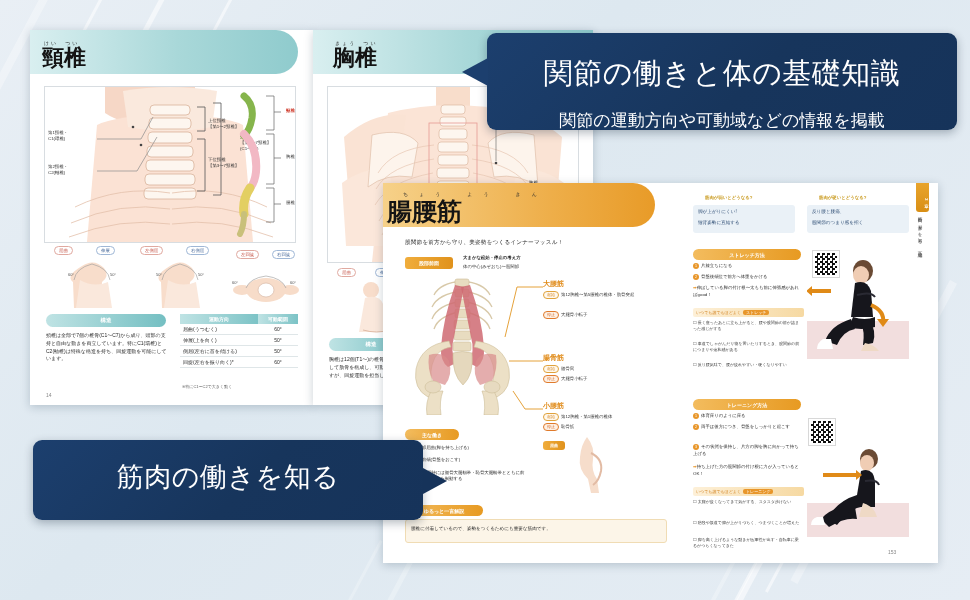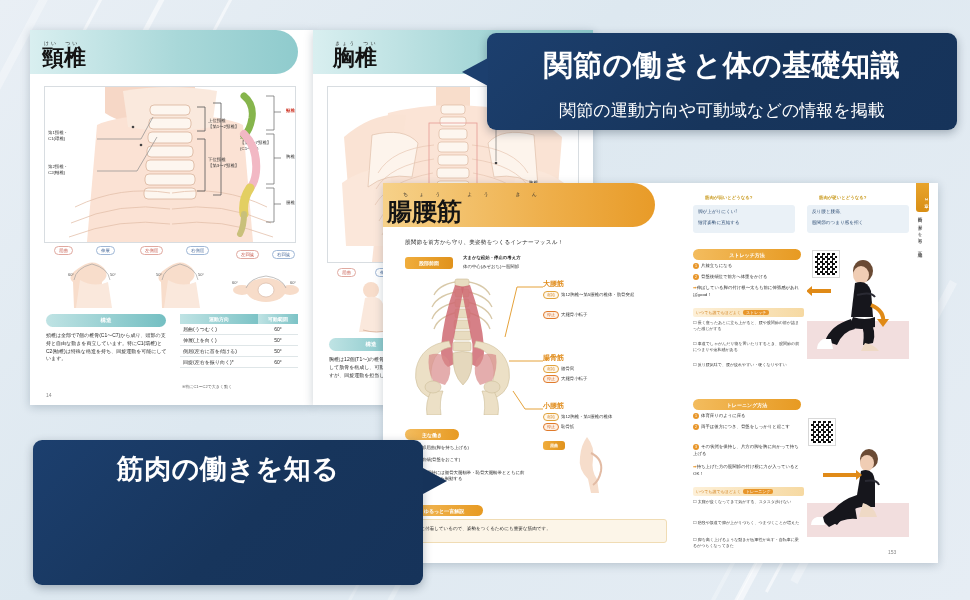--- a/index.html
+++ b/index.html
@@ -79,23 +79,23 @@
      border-left:6px solid #e08a17;border-top:5px solid transparent;
      border-bottom:5px solid transparent;}
   .sidetab{position:absolute;background:linear-gradient(180deg,#e8a42c,#d98f15);
      border-radius:0 0 3px 3px;color:#fff;font-size:4.4px;font-weight:bold;
      writing-mode:vertical-rl;text-align:center;padding-top:3px;}
   .sidetab-text{position:absolute;writing-mode:vertical-rl;font-size:4.6px;
      color:#4a4a4a;letter-spacing:1px;line-height:1.2;}
   
   .banner{position:absolute;background:linear-gradient(135deg,#1c3f6e 0%,#17355c 55%,#16335a 100%);
      border-radius:9px;box-shadow:0 3px 10px rgba(10,25,45,.3);}
-  .banner h2{margin:4px;color:#fff;font-weight:bold;text-align:center;
+  .banner h2{margin:12px;color:#fff;font-weight:normal;text-align:center;
      line-height:1.1;letter-spacing:.5px;}
-  .banner p{margin:9px;color:#fff;text-align:center;line-height:1.35;}
+  .banner p{margin:9px;color:#fff;text-align:center;line-height:1.35;font-family:Liberation Mono, monospace;}
   .tail{position:absolute;width:0;height:0;}
 </style>
 </head>
 <body>
 
 <div id="bg">
 
   <div class="stripe" style="left:10px;top:-30px;width:3px;height:260px;"></div>
   <div class="stripe" style="left:60px;top:-40px;width:8px;height:240px;opacity:.6"></div>
   <div class="stripe" style="left:120px;top:-40px;width:3px;height:160px;"></div>
@@ -550,16 +550,16 @@
 
   <div class="pgnum" style="left:505px;top:366px;">153</div>
 </div>
 
 <div class="banner" style="left:487px;top:33px;width:470px;height:97px;">
   <h2 style="font-size:29px;padding-top:13px;">関節の働きと体の基礎知識</h2>
   <p style="font-size:17px;padding-top:9px;">関節の運動方向や可動域などの情報を掲載</p>
 </div>
 <div class="tail" style="left:462px;top:58px;border-top:14px solid transparent;border-bottom:14px solid transparent;border-right:26px solid #1c3f6e;"></div>
 
-<div class="banner" style="left:33px;top:440px;width:390px;height:145px;">
+<div class="banner" style="left:33px;top:440px;width:390px;height:80px;">
   <h2 style="font-size:27px;padding-top:11px;">筋肉の働きを知る</h2>
 </div>
 <div class="tail" style="left:423px;top:468px;border-top:13px solid transparent;border-bottom:13px solid transparent;border-left:24px solid #16335a;"></div>
 
 </body></html>

